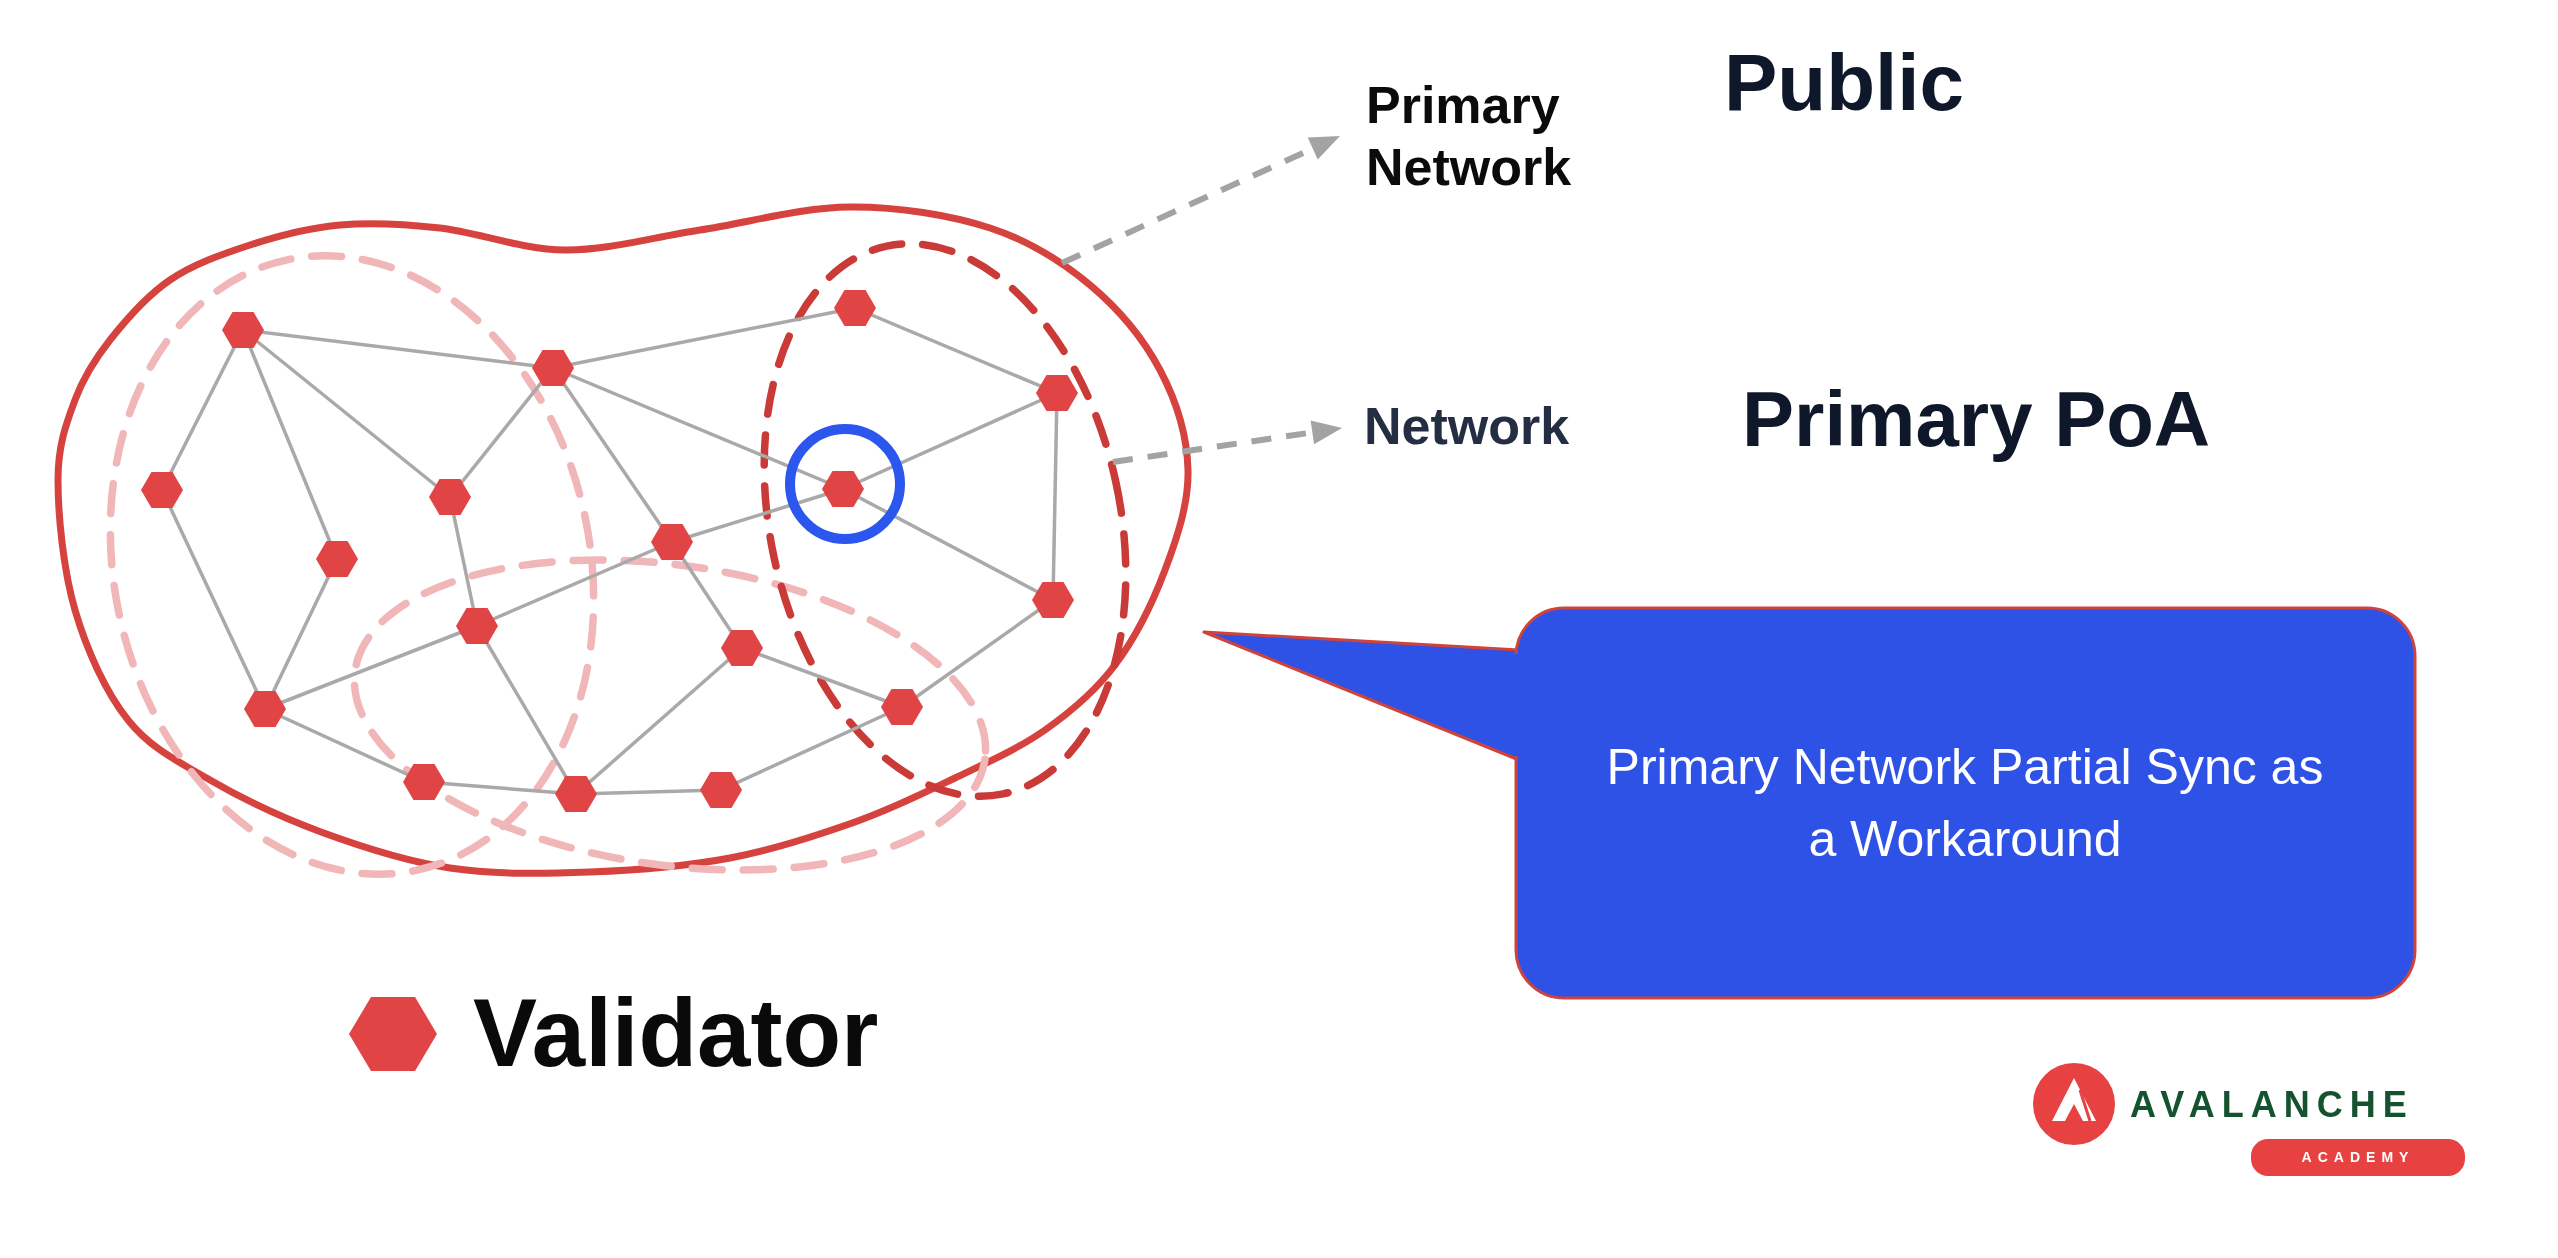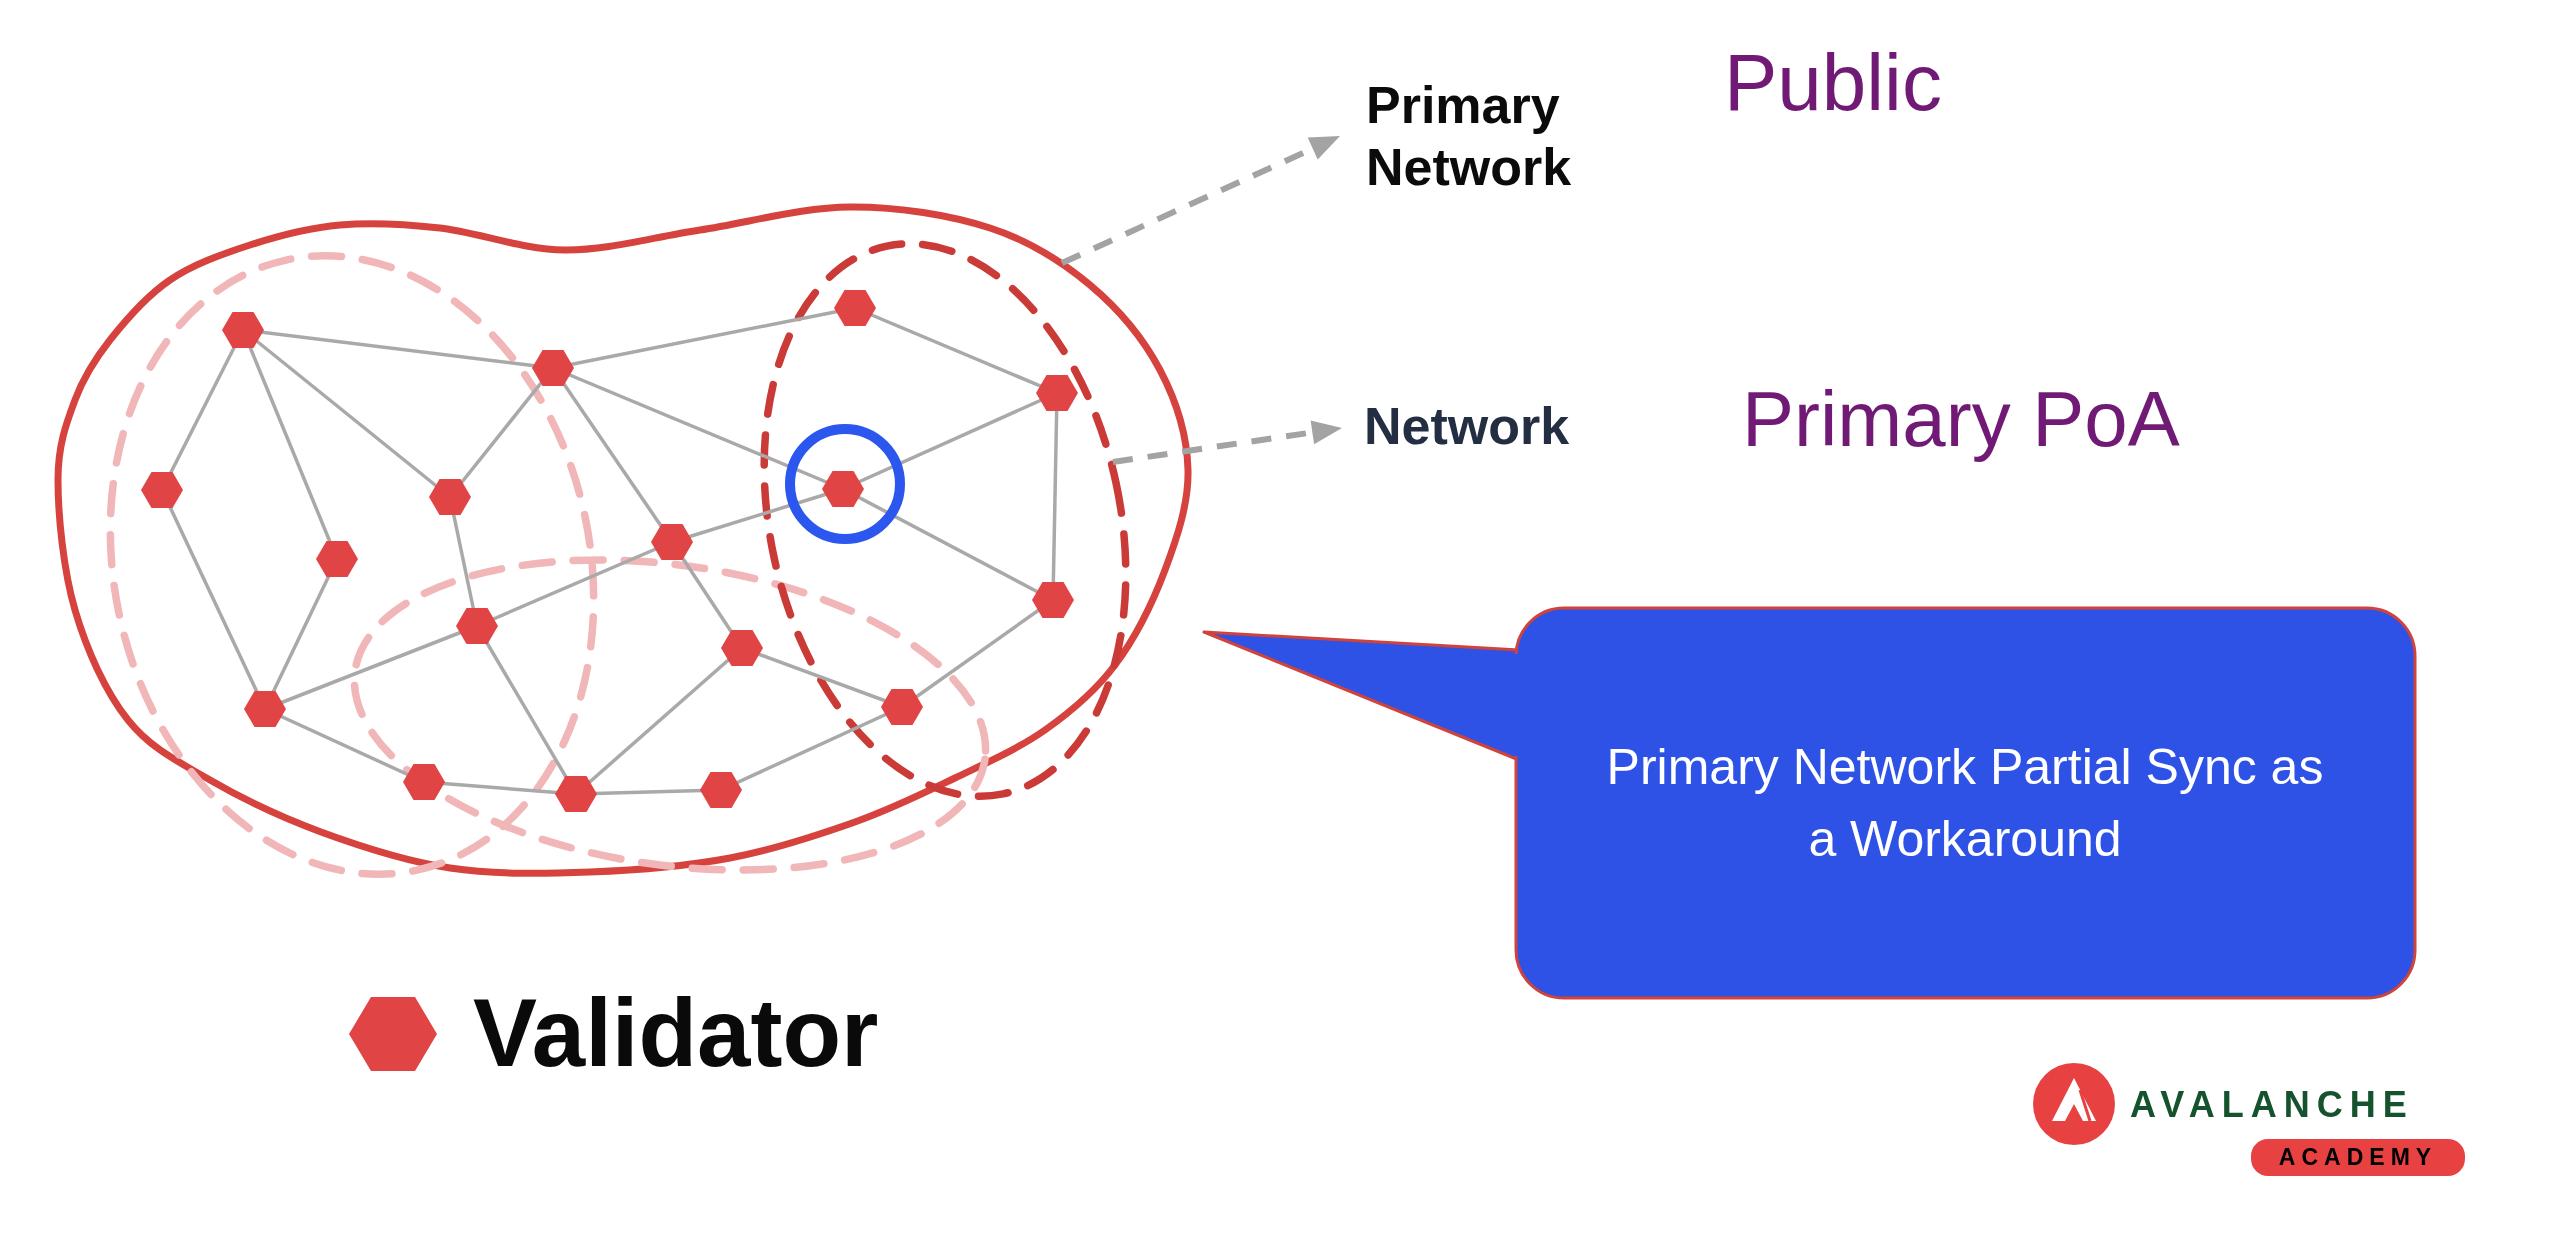--- a/index.html
+++ b/index.html
@@ -3,31 +3,31 @@
 <meta charset="utf-8">
 <style>
   html,body{margin:0;padding:0;background:#ffffff;}
   #stage{position:relative;width:2558px;height:1258px;background:#ffffff;overflow:hidden;
          font-family:"Liberation Sans",sans-serif;}
   #net-svg{position:absolute;left:0;top:0;}
   .abs{position:absolute;white-space:nowrap;}
   .lbl-dark{color:#0b0b0b;font-weight:bold;font-size:52px;line-height:62px;}
   #primary-network-label{left:1366px;top:74px;}
   #subnet-label{left:1364px;top:395px;color:#232e42;}
-  .lbl-navy{color:#701a75;font-weight:400;}
+  .lbl-navy{color:#0f172a;font-weight:700;}
   #public-permissionless-label{left:1724px;top:36px;font-size:80px;line-height:94px;}
   #private-poa-label{left:1742px;top:372px;font-size:78px;line-height:94px;}
   #callout-text{left:1515px;top:607px;width:900px;height:392px;display:flex;flex-direction:column;
       align-items:center;justify-content:center;color:#ffffff;font-size:50px;line-height:72px;
       text-align:left;white-space:nowrap;}
   #validator-label{left:473px;top:983px;font-size:96px;line-height:100px;font-weight:bold;color:#0a0a0a;}
   #logo-circle{left:2033px;top:1063px;width:82px;height:82px;border-radius:50%;background:#e84142;}
   #logo-brand{left:2130px;top:1084px;font-size:36px;font-weight:700;letter-spacing:7px;color:#14532d;}
   #logo-badge{left:2251px;top:1139px;width:214px;height:37px;background:#e84142;border-radius:17px;
-      color:#000000;font-size:23px;font-weight:700;letter-spacing:6px;text-align:center;line-height:37px;}
+      color:#ffffff;font-size:14px;font-weight:700;letter-spacing:6px;text-align:center;line-height:37px;}
 </style>
 </head>
 <body>
 
 <div id="stage">
 
   <svg id="net-svg" width="2558" height="1258" viewBox="0 0 2558 1258">
       <path d="M58,480C58.0,445.0 66.3,423.3 75,400C83.7,376.7 94.2,360.0 110,340C125.8,320.0 146.7,295.8 170,280C193.3,264.2 221.7,254.2 250,245C278.3,235.8 308.3,227.8 340,225C371.7,222.2 402.5,223.8 440,228C477.5,232.2 521.7,249.7 565,250C608.3,250.3 652.5,237.2 700,230C747.5,222.8 801.7,207.3 850,207C898.3,206.7 950.0,215.0 990,228C1030.0,241.0 1061.7,261.3 1090,285C1118.3,308.7 1143.7,339.2 1160,370C1176.3,400.8 1187.2,436.7 1188,470C1188.8,503.3 1177.2,537.5 1165,570C1152.8,602.5 1135.0,638.3 1115,665C1095.0,691.7 1071.7,711.2 1045,730C1018.3,748.8 986.7,762.7 955,778C923.3,793.3 892.5,808.7 855,822C817.5,835.3 774.2,849.7 730,858C685.8,866.3 636.7,870.3 590,872C543.3,873.7 494.8,874.7 450,868C405.2,861.3 361.0,846.7 321,832C281.0,817.3 242.2,798.7 210,780C177.8,761.3 150.5,748.3 128,720C105.5,691.7 86.7,650.0 75,610C63.3,570.0 58.0,515.0 58,480Z" fill="none" stroke="#d6433f" stroke-width="7" stroke-linejoin="round"></path>
       <ellipse cx="352" cy="565" rx="238" ry="312" transform="rotate(-12 352 565)" fill="none" stroke="#f1b7b8" stroke-width="7.5" stroke-dasharray="30 21" stroke-linecap="round"></ellipse>
       <ellipse cx="670" cy="715" rx="318" ry="150" transform="rotate(8 670 715)" fill="none" stroke="#f1b7b8" stroke-width="7.5" stroke-dasharray="30 21" stroke-linecap="round"></ellipse>

